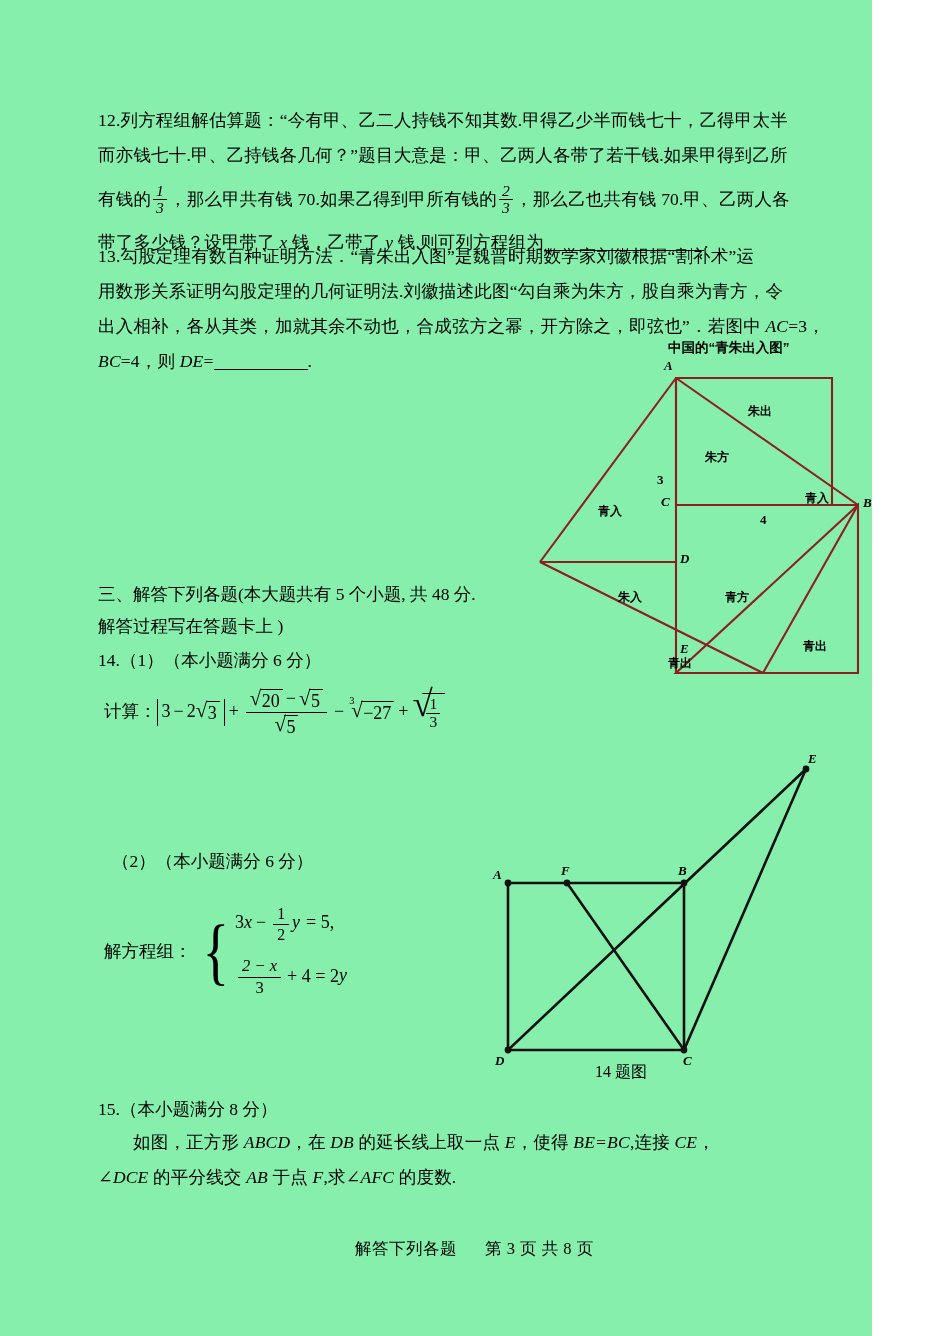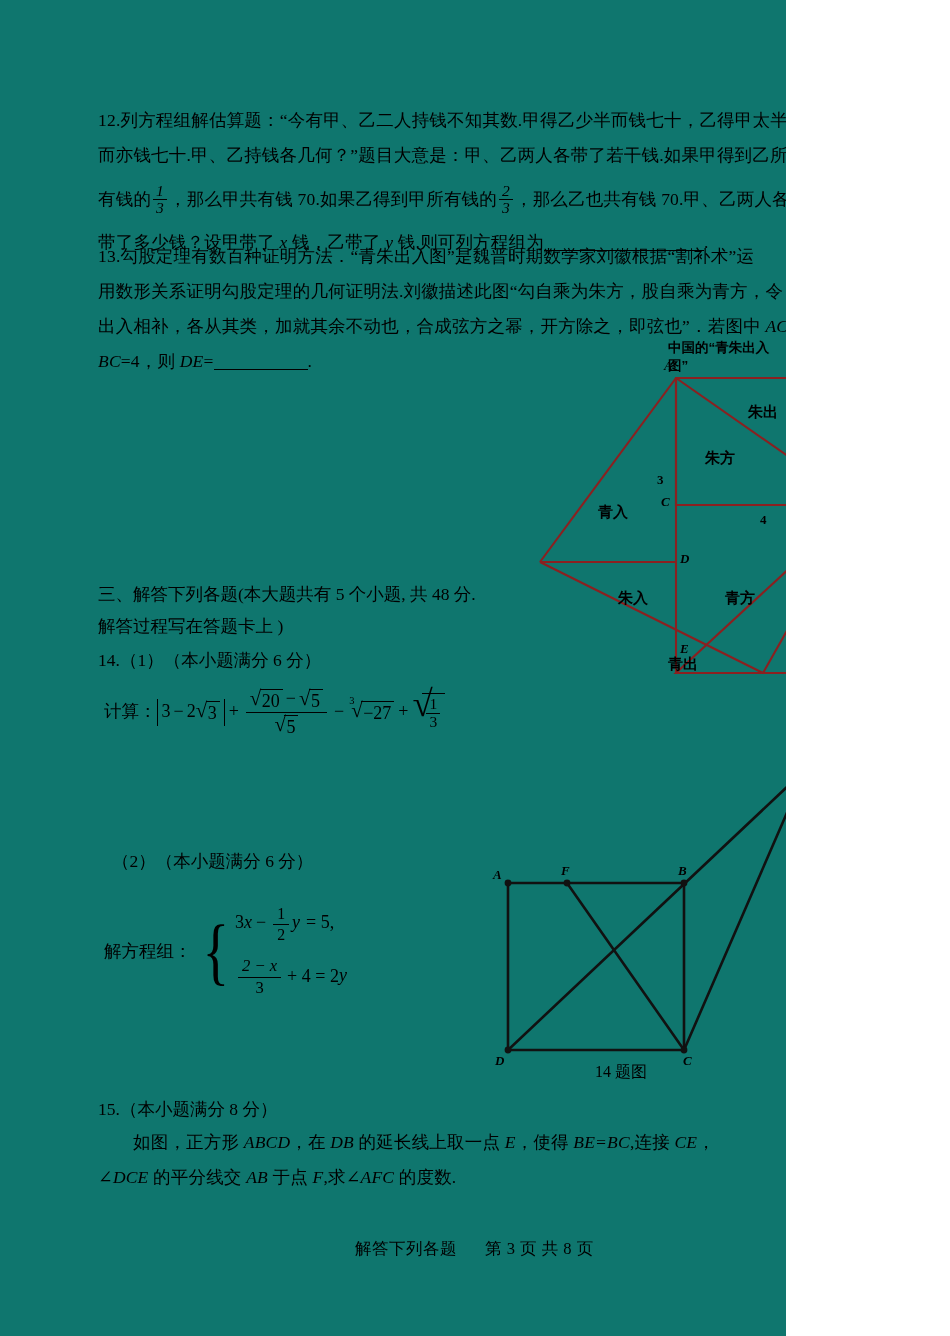--- a/index.html
+++ b/index.html
@@ -6,23 +6,23 @@
     margin: 0;
     padding: 0;
     background: #ffffff;
   }
   body {
     font-family: "Liberation Serif", "DejaVu Serif", serif;
     color: #000000;
   }
   #page {
     position: relative;
-    width: 786px;
+    width: 872px;
     height: 1336px;
-    background: #0f766e;
+    background: #86efac;
     overflow: hidden;
   }
 
   
   .para {
     position: absolute;
     font-size: 17.5px;
     line-height: 35px;
     letter-spacing: 0.2px;
     text-align: justify;
@@ -152,21 +152,21 @@
   }
   .fig-lbl {
     position: absolute;
     font-size: 13px;
     font-weight: bold;
     font-style: italic;
     font-family: "Liberation Serif", serif;
   }
   .fig-cn {
     position: absolute;
-    font-size: 15px;
+    font-size: 12px;
     font-weight: bold;
     font-family: "Liberation Sans", sans-serif;
     color: #000;
     text-align: center;
   }
   .fig-num {
     position: absolute;
     font-size: 13px;
     font-weight: bold;
     font-family: "Liberation Serif", serif;

